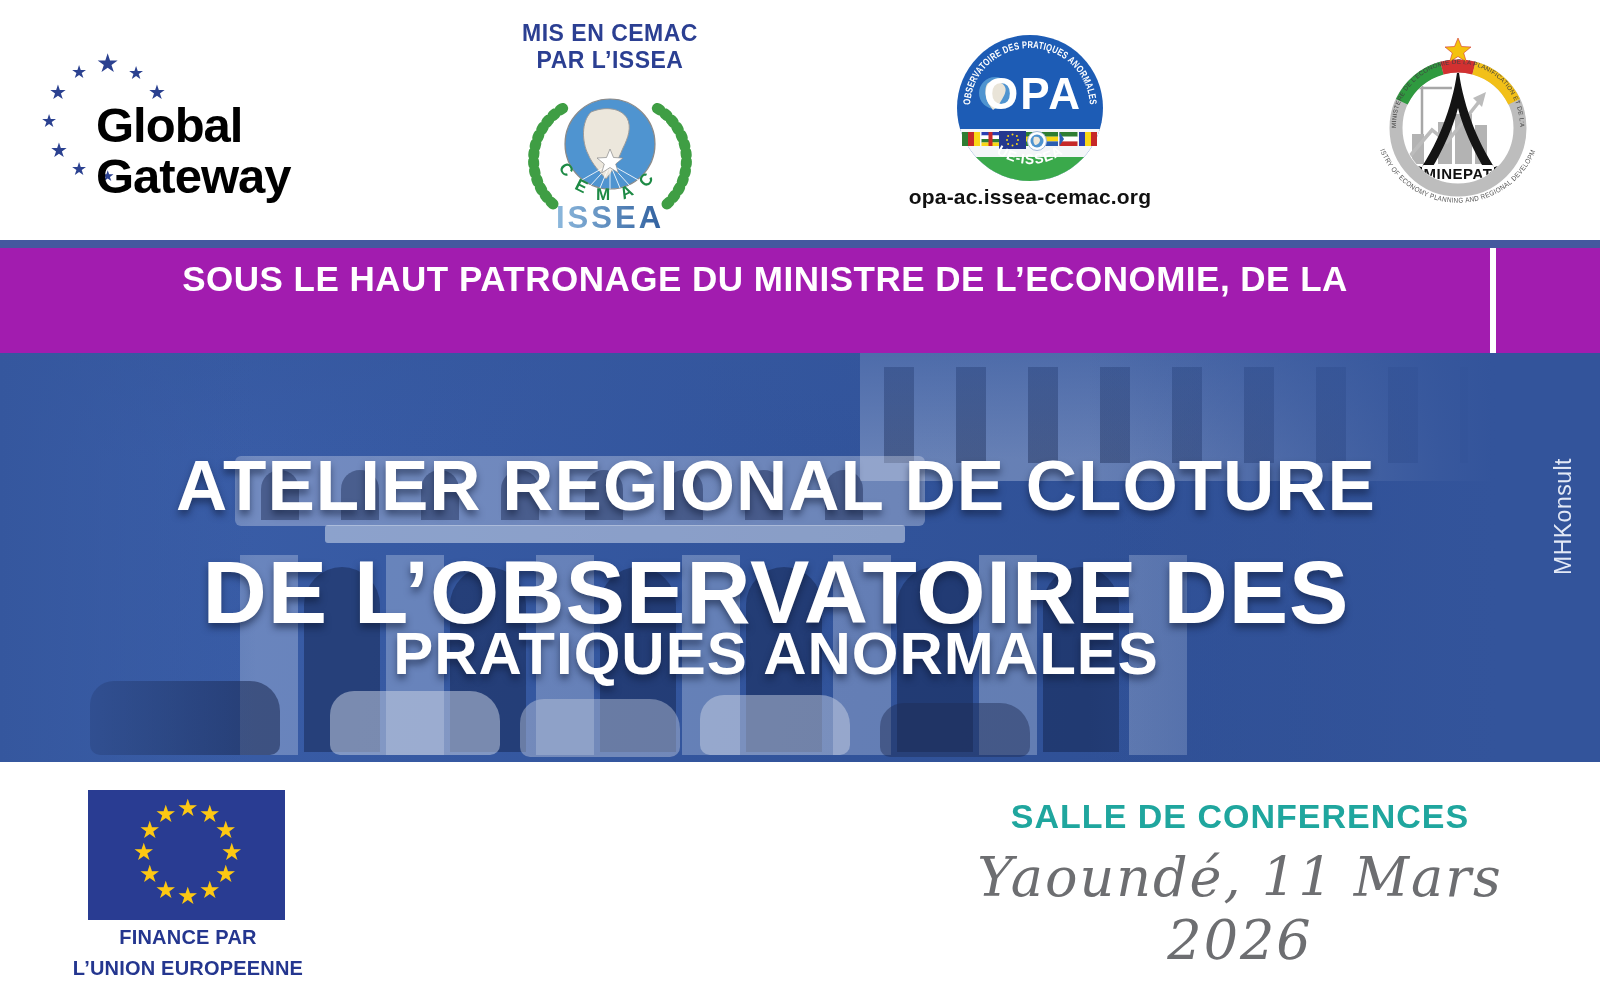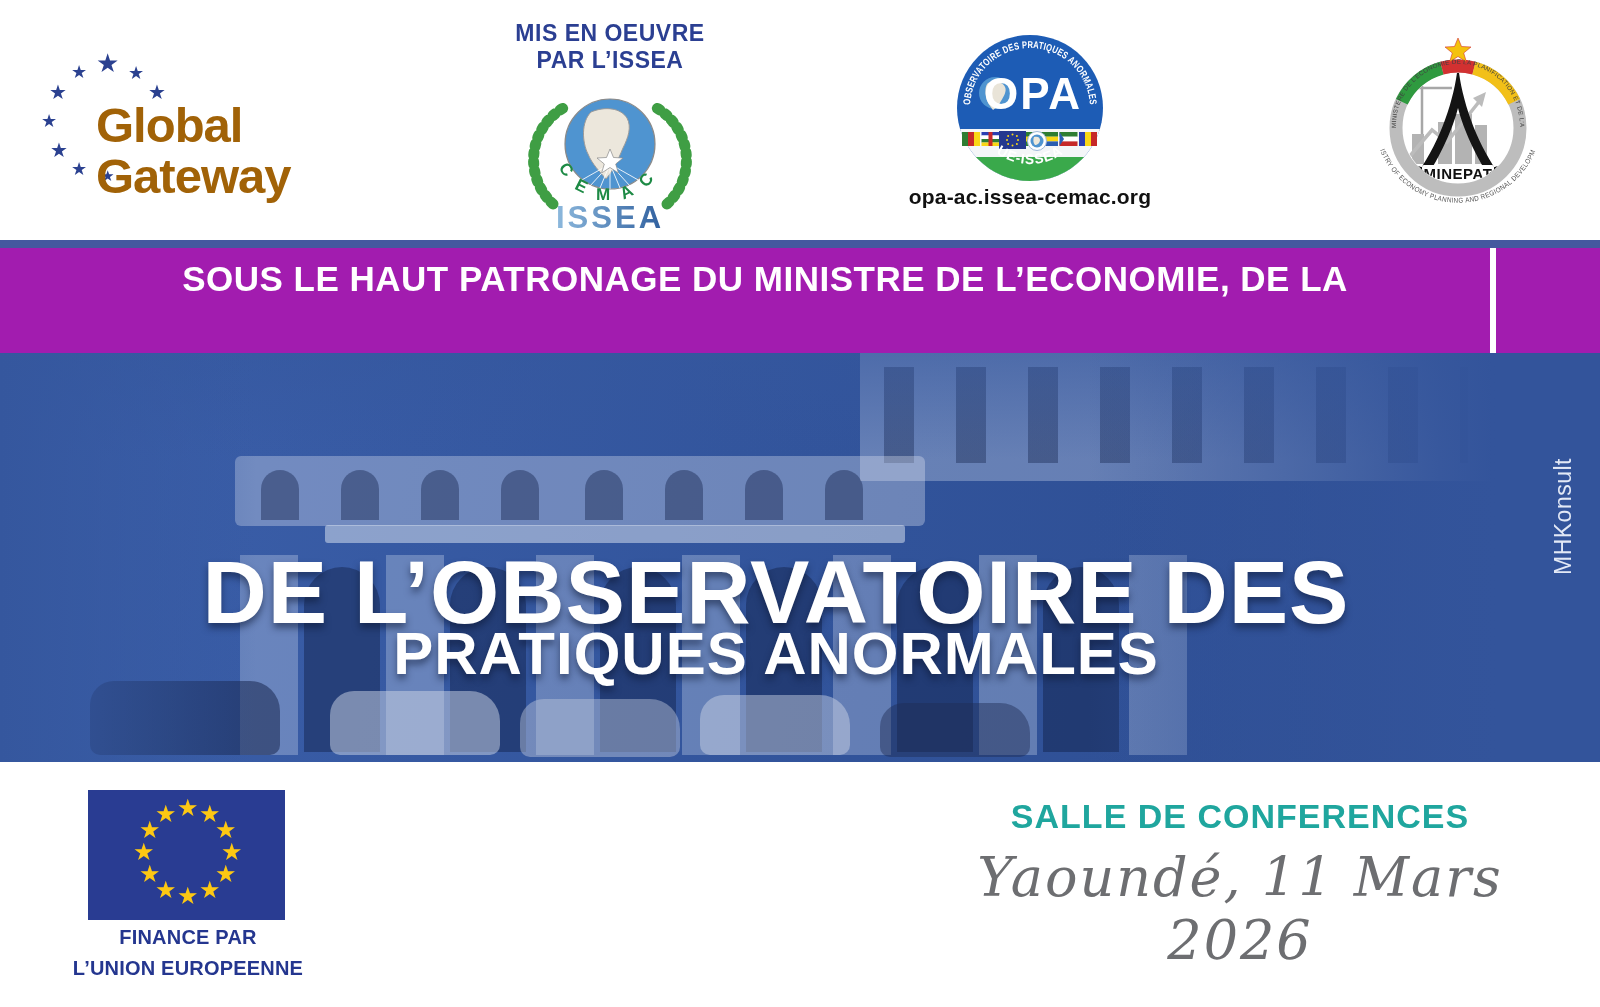--- a/index.html
+++ b/index.html
@@ -4,21 +4,21 @@
 <style>
   html,body{margin:0;padding:0;background:#fff;}
   .poster{position:relative;width:1600px;height:1007px;background:#ffffff;overflow:hidden;
           font-family:"Liberation Sans",sans-serif;}
 
   
   .top-band{position:absolute;left:0;top:0;width:1600px;height:240px;background:#fff;}
 
   .gg{position:absolute;left:30px;top:45px;width:290px;height:160px;}
   .gg-star{position:absolute;color:#2b4190;font-family:"DejaVu Sans",sans-serif;line-height:1;}
-  .gg-text{position:absolute;left:66px;top:55px;color:#a16207;font-weight:700;
+  .gg-text{position:absolute;left:66px;top:55px;color:#000000;font-weight:700;
            font-size:49px;line-height:51px;letter-spacing:-1px;}
 
   .issea{position:absolute;left:450px;top:20px;width:320px;height:215px;text-align:center;}
   .issea-cap{color:#2b3f92;font-weight:700;font-size:23px;line-height:27px;letter-spacing:.5px;}
   .issea svg{display:block;margin:4px auto 0 auto;}
 
   .opa{position:absolute;left:880px;top:33px;width:300px;height:200px;text-align:center;}
   .opa svg{display:block;margin:0 auto;}
   .opa-site{margin-top:2px;color:#111;font-weight:700;font-size:21px;letter-spacing:.2px;}
 
@@ -88,21 +88,21 @@
       <span class="gg-star" style="left:41px;top:115px;font-size:18px">★</span>
       <span class="gg-star" style="left:71px;top:124px;font-size:15px">★</span>
       <div class="gg-text">
         <div>Global</div>
         <div>Gateway</div>
       </div>
     </div>
 
     <div class="issea">
       <div class="issea-cap">
-        <div>MIS EN OEUVRE</div>
+        <div>MIS EN CEMAC</div>
         <div>PAR L’ISSEA</div>
       </div>
       <svg width="190" height="155" viewBox="0 0 190 155">
         <defs>
           <linearGradient id="isseaGrad" x1="0" y1="0" x2="1" y2="0">
             <stop offset="0" stop-color="#8db9dd"></stop>
               <stop offset="1" stop-color="#2f5f9e"></stop>
           </linearGradient>
         </defs>
         <path d="M 38 126 A 60 60 0 0 1 52 28" fill="none" stroke="#3f9e44" stroke-width="11" stroke-dasharray="3 6" stroke-linecap="round"></path>
@@ -282,20 +282,21 @@
         <span class="pillar"></span><span class="opening"></span><span class="pillar"></span><span class="opening"></span>
         <span class="pillar"></span>
       </div>
       <div class="ph car" style="left:90px;top:328px;width:190px;height:74px;background:rgba(25,40,80,.55)"></div>
       <div class="ph car" style="left:330px;top:338px;width:170px;height:64px;background:rgba(205,214,230,.5)"></div>
       <div class="ph car" style="left:520px;top:346px;width:160px;height:58px;background:rgba(190,200,220,.45)"></div>
       <div class="ph car" style="left:700px;top:342px;width:150px;height:60px;background:rgba(210,218,232,.45)"></div>
       <div class="ph car" style="left:880px;top:350px;width:150px;height:54px;background:rgba(30,45,85,.45)"></div>
       <div class="fade"></div>
     </div>
+    <h1 class="title-line t1">ATELIER REGIONAL DE CLOTURE</h1>
     <h1 class="title-line t2">DE L’OBSERVATOIRE DES</h1>
     <h1 class="title-line t3">PRATIQUES ANORMALES</h1>
     <div class="watermark">MHKonsult</div>
   </section>
 
   <div class="eu-flag">
     <span class="eu-star" style="left:89px;top:6px">★</span>
     <span class="eu-star" style="left:111px;top:12px">★</span>
     <span class="eu-star" style="left:127px;top:28px">★</span>
     <span class="eu-star" style="left:133px;top:50px">★</span>

